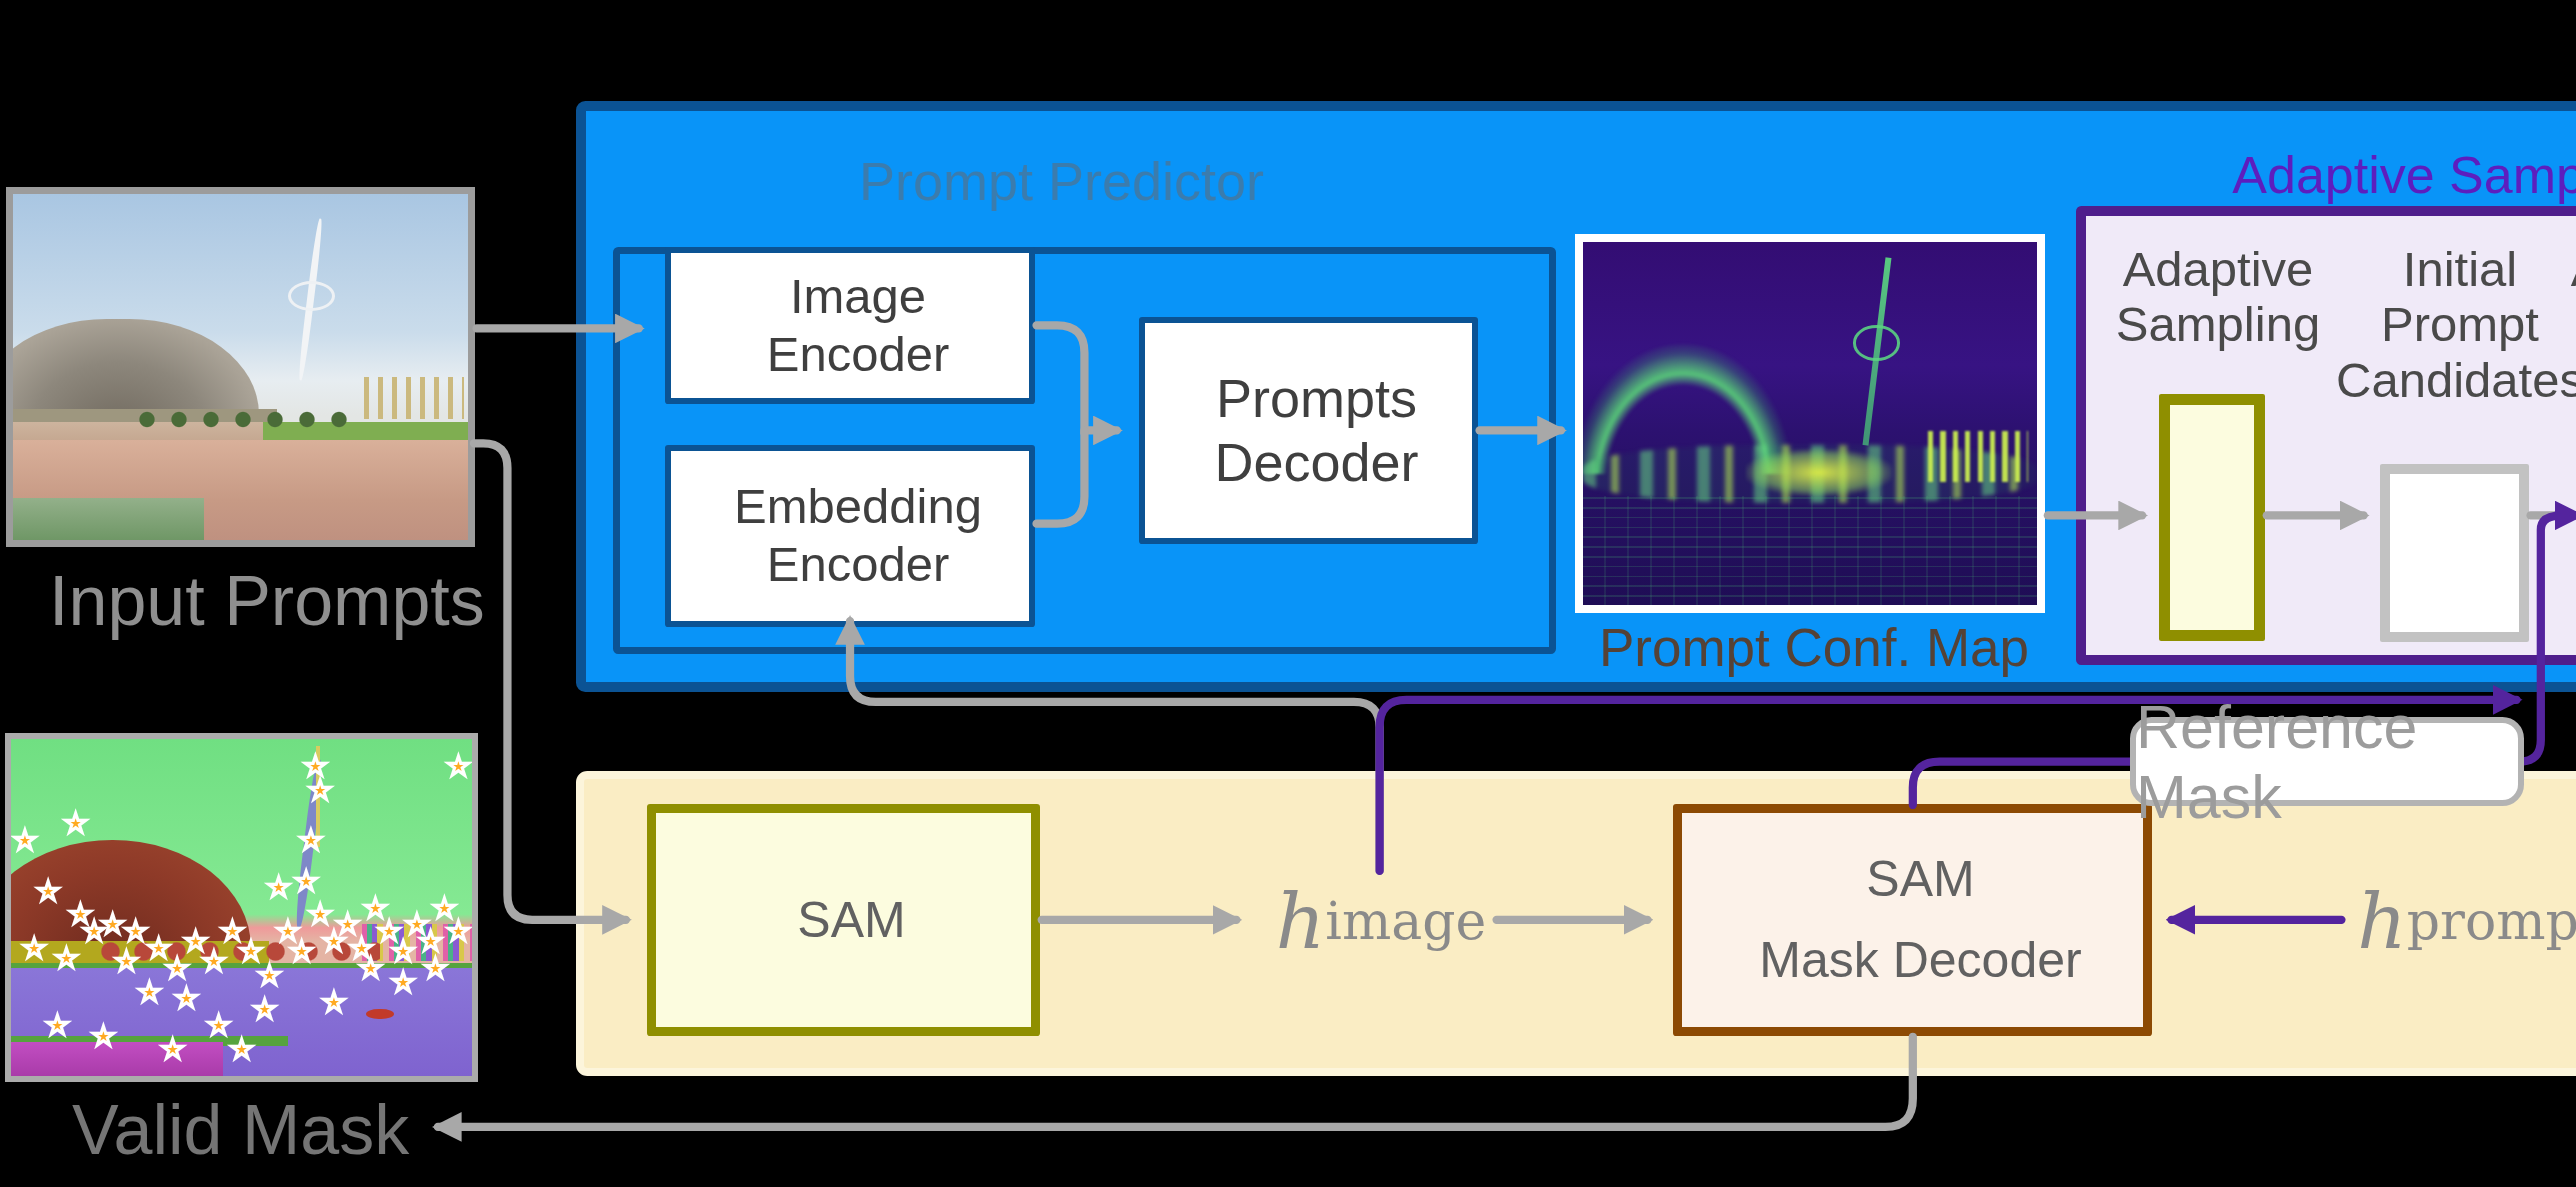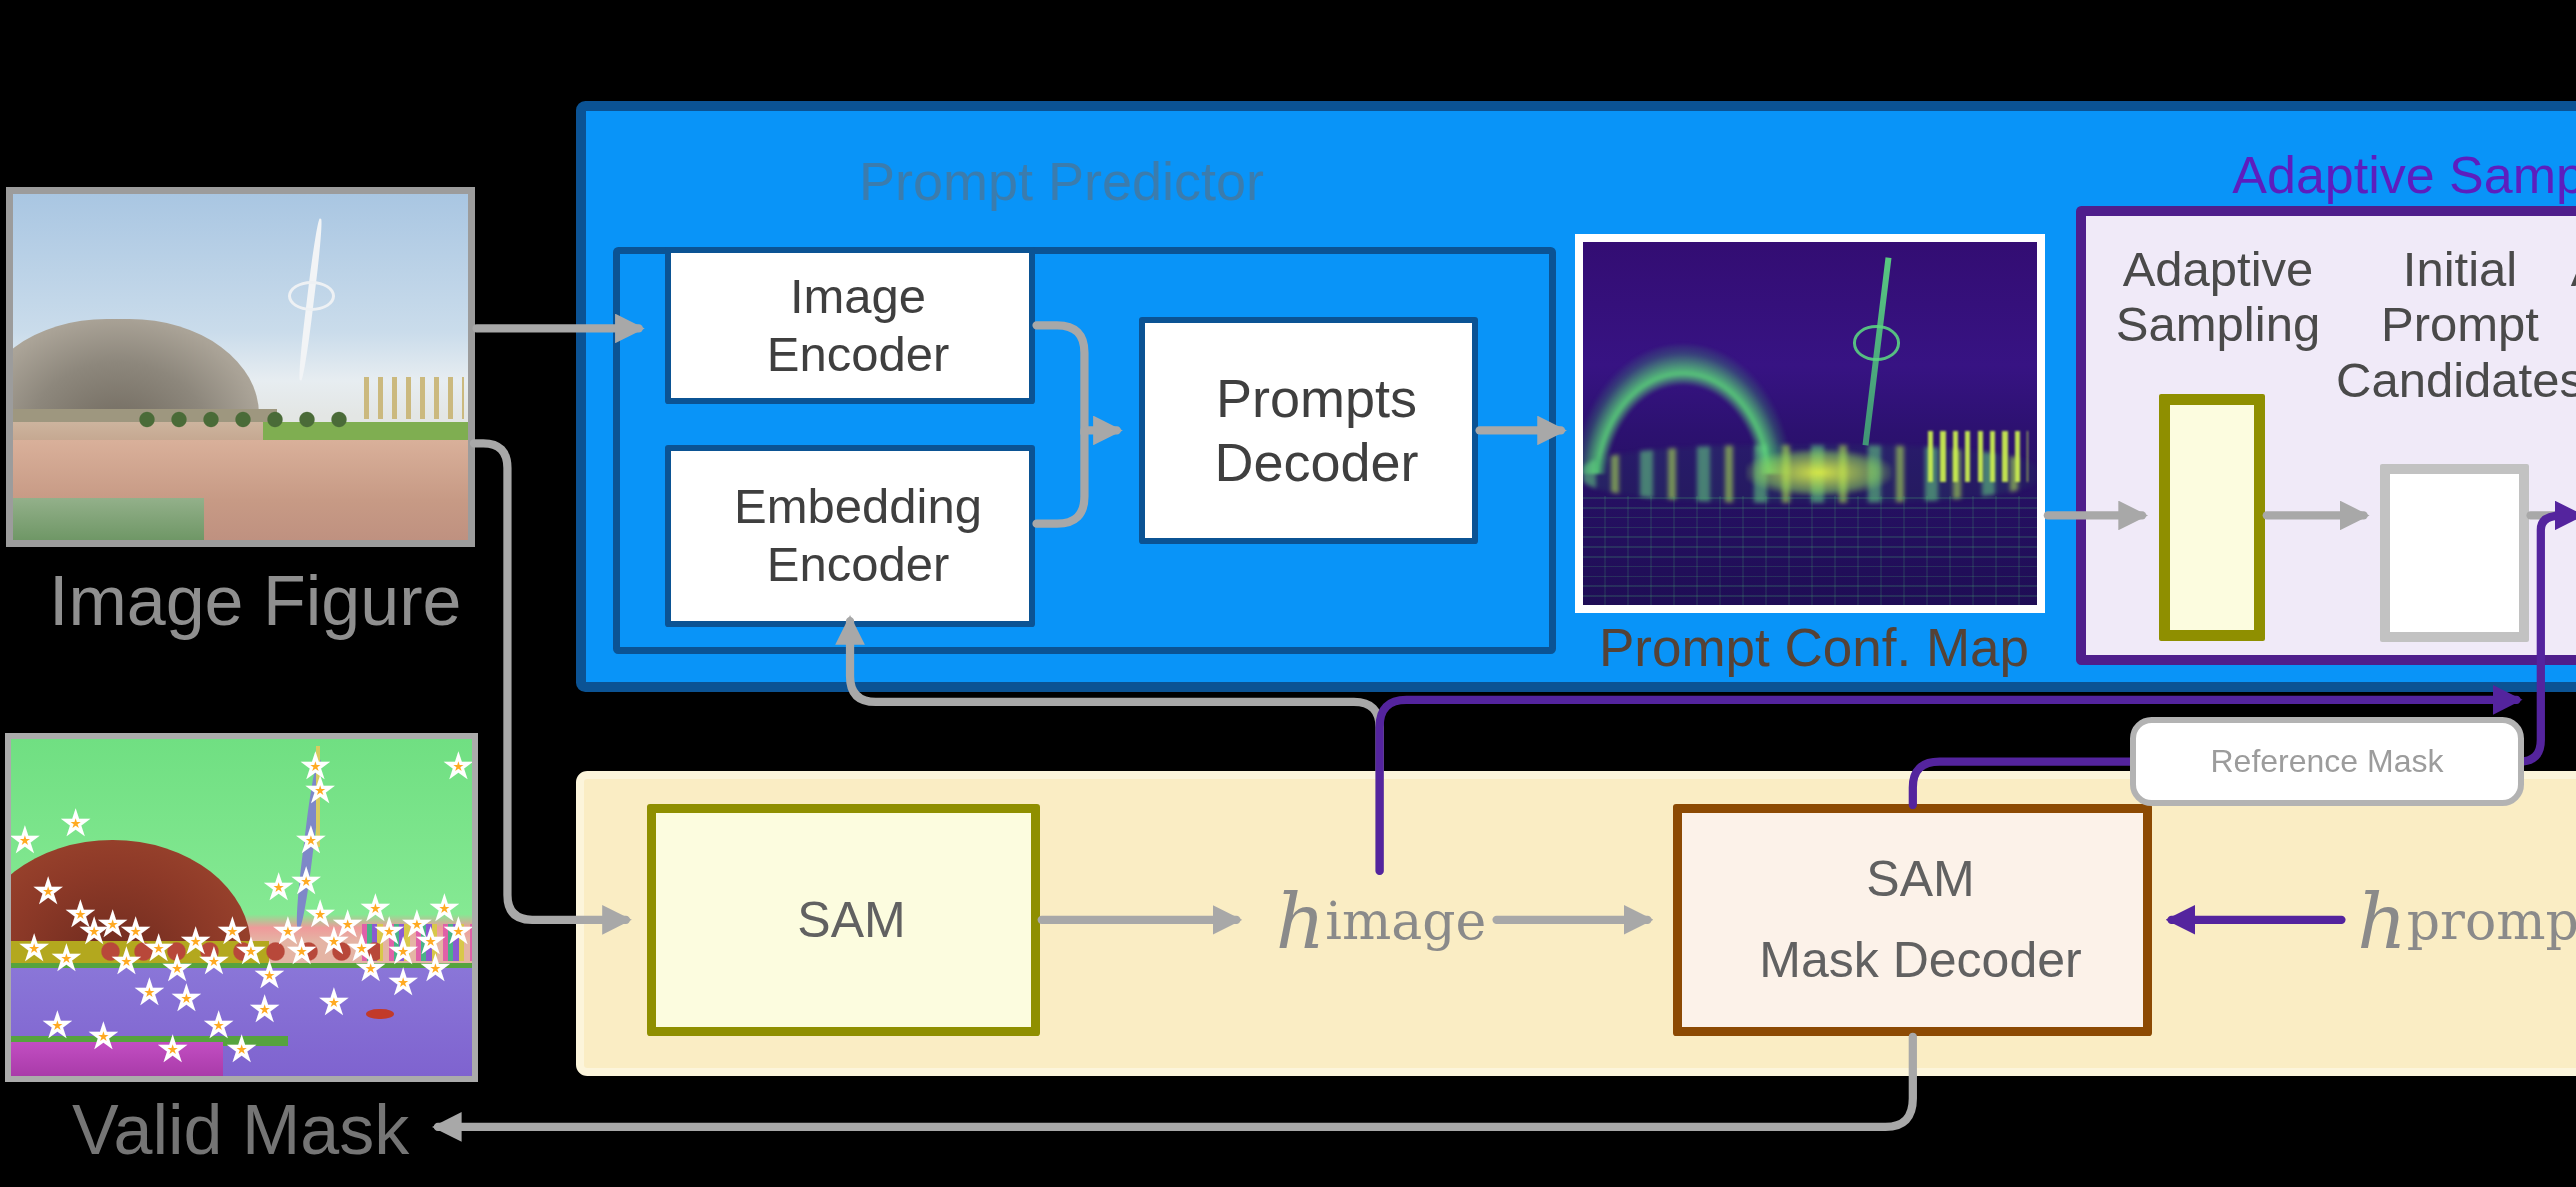--- a/index.html
+++ b/index.html
@@ -29,21 +29,21 @@
   .asf-box{left:2076px;top:206px;width:1185px;height:459px;background:var(--asf-fill);
            border:10.3px solid var(--asf-border);border-radius:5.2px;}
   .asf-label{color:var(--asf-text);font-size:49px;line-height:1.13;text-align:center;}
   .asf-rect{border-radius:2.1px;}
   .asf-rect.sampling{border:11.3px solid var(--olive-border);background:var(--olive-fill);}
   .asf-rect.cands{border:10.3px solid var(--candidates-border);background:#fff;}
 
   
   .badge{background:#fff;display:flex;align-items:center;justify-content:center;}
   .badge.ref{left:2130px;top:717px;width:394px;height:89px;border:6.7px solid var(--ref-border);
-             border-radius:21.6px;color:var(--ref-text);font-size:32px;}
+             border-radius:21.6px;color:var(--ref-text);font-size:61px;}
 
   
   .hmath{color:var(--h-text);font-family:"DejaVu Serif",serif;font-style:italic;font-size:77px;}
   .hmath sub{font-size:52px;font-style:normal;font-family:"DejaVu Serif",serif;}
 
   
   .frame{overflow:hidden;}
   .input-frame{left:6.2px;top:187px;width:469px;height:360px;border:7.2px solid #9C9C9C;}
   .valid-frame{left:5.2px;top:733px;width:473px;height:349px;border:6.2px solid #ABABAB;}
   .conf-frame{left:1575px;top:234px;width:470px;height:379px;border:8.2px solid #fff;}
@@ -129,21 +129,21 @@
     <div class="ph-wall"></div>
     <div class="ph-lawn"></div>
     <div class="ph-plaza"></div>
     <div class="ph-pool"></div>
     <div class="ph-pillars"></div>
     <div class="ph-trees"></div>
     <div class="ph-tower"></div>
     <div class="ph-ring"></div>
   </div>
 </div>
-<div class="abs src-label input-label">Image Figure</div>
+<div class="abs src-label input-label">Input Prompts</div>
 
 <div class="abs frame valid-frame">
   <div class="mask">
     <div class="mk-dome"></div>
     <div class="mk-band"></div>
     <div class="mk-green1"></div>
     <div class="mk-plaza"></div>
     <div class="mk-green2"></div>
     <div class="mk-pink"></div>
     <div class="mk-pillars"></div>

